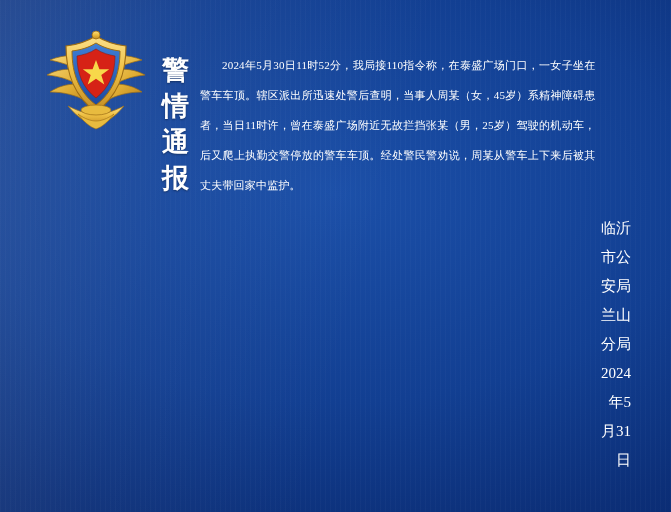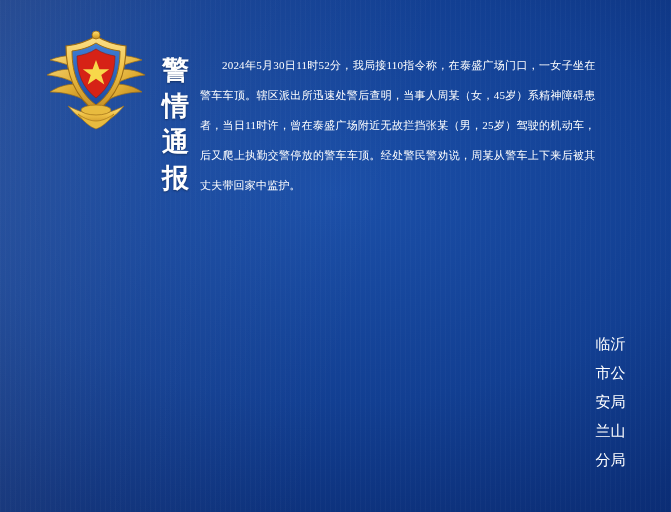--- a/index.html
+++ b/index.html
@@ -82,20 +82,21 @@
     text-justify: inter-ideograph;
     font-family: "Liberation Serif", "DejaVu Serif", serif;
   }
   .body-text p {
     margin: 0;
     text-indent: 2em;
   }
   .signature {
     margin-top: auto;
     color: #ffffff;
+    text-align: right;
     font-size: 15px;
     line-height: 29px;
     font-family: "Liberation Serif", "DejaVu Serif", serif;
     padding-right: 6px;
     padding-bottom: 10px;
   }
   .sig-line {
     display: block;
   }
 </style>
@@ -152,16 +153,17 @@
     </div>
 
     <div class="doc-title">警 情 通 报</div>
 
     <div class="body-text">
       <p>2024年5月30日11时52分，我局接110指令称，在泰盛广场门口，一女子坐在警车车顶。辖区派出所迅速处警后查明，当事人周某（女，45岁）系精神障碍患者，当日11时许，曾在泰盛广场附近无故拦挡张某（男，25岁）驾驶的机动车，后又爬上执勤交警停放的警车车顶。经处警民警劝说，周某从警车上下来后被其丈夫带回家中监护。</p>
     </div>
 
     <div class="signature">
       <span class="sig-line">临沂市公安局兰山分局</span>
+      <span class="sig-line">2024年5月31日</span>
     </div>
 
   </div>
 </div>
 
 </body></html>

